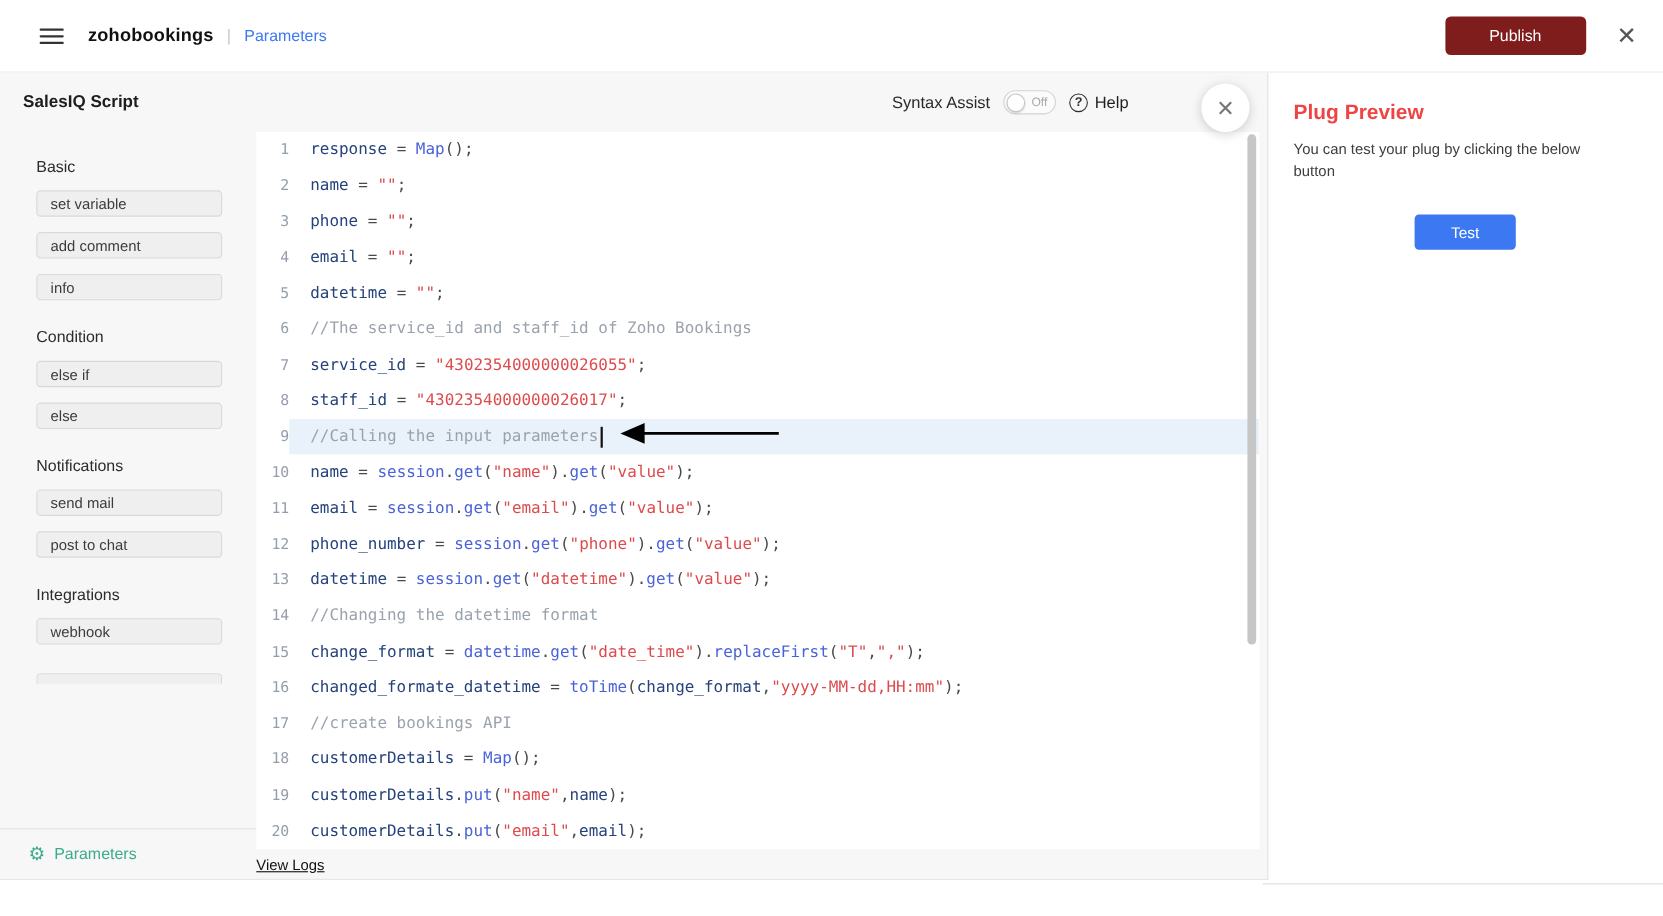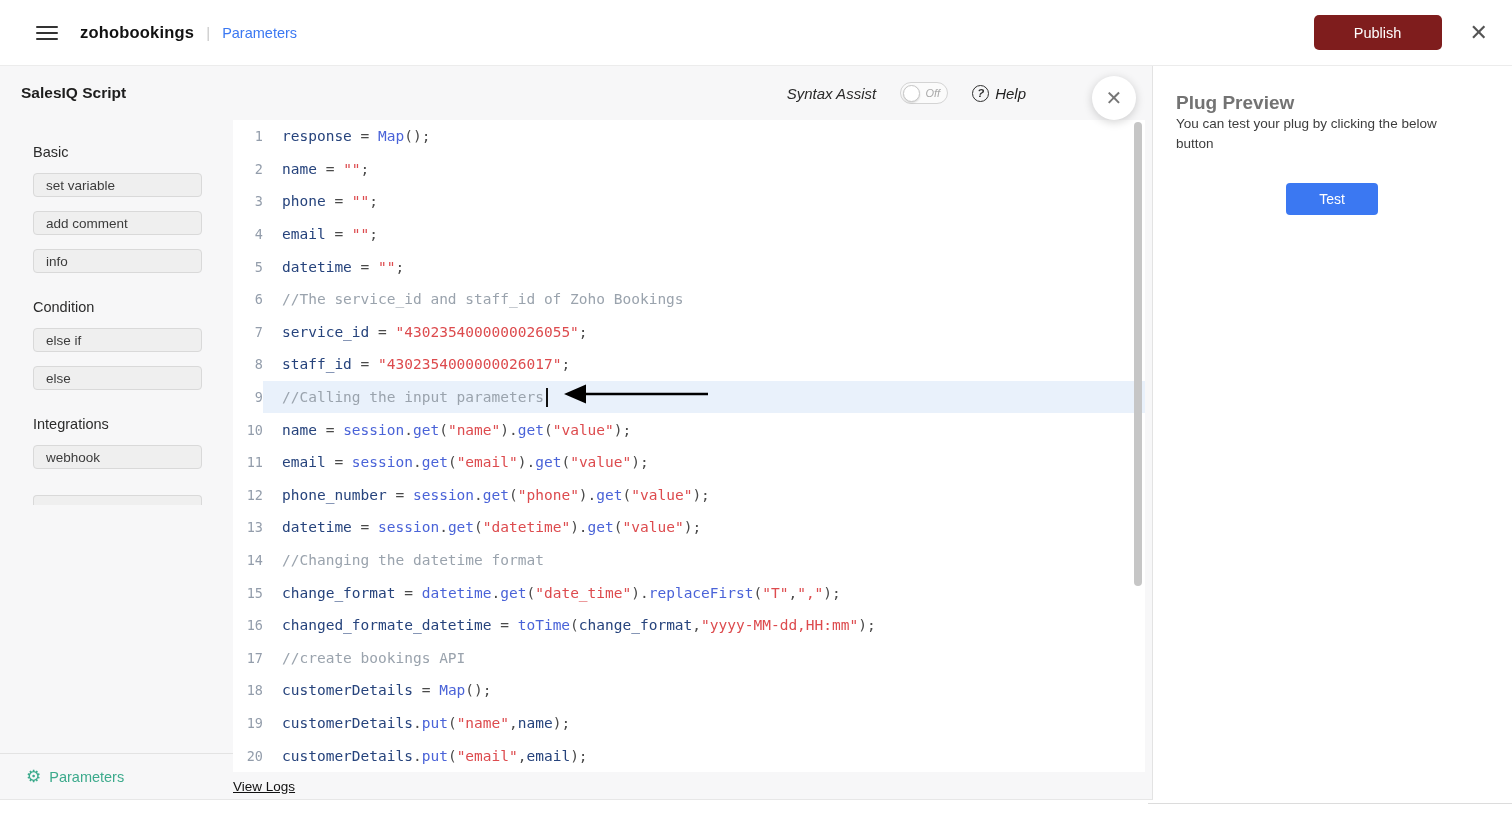--- a/index.html
+++ b/index.html
@@ -31,21 +31,21 @@
   
   .script-panel {
     position:absolute; top:66px; left:0; width:1153px; height:734px;
     background:#f7f7f8; border-right:1px solid #e3e3e3; border-bottom:1px solid #e7e7e7;
   }
   .panel-header {
     position:absolute; top:0; left:0; right:0; height:54px;
     display:flex; align-items:center; padding:0 126px 0 21px;
   }
   .panel-title { font-size:15.5px; font-weight:700; color:#1d1d1d; }
-  .panel-header-right { margin-left:auto; display:flex; align-items:center; gap:24px;font-style:italic; }
+  .panel-header-right { margin-left:auto; display:flex; align-items:center; gap:12px; }
   .syntax-label { font-size:15px; color:#2a2a2a; }
   .toggle {
     width:48px; height:22px; border:1px solid #d4d4d4; border-radius:12px;
     background:#fbfbfb; position:relative; cursor:pointer; display:flex; align-items:center;
   }
   .toggle .knob {
     width:17px; height:17px; border-radius:50%; background:#fff;
     border:1px solid #c6c6c6; box-shadow:0 1px 2px rgba(0,0,0,.15);
     position:absolute; left:2px; top:1.5px;
   }
@@ -117,21 +117,21 @@
   .view-logs { font-size:13.5px; color:#111; text-decoration:underline; cursor:pointer; }
 
   
   .anno-arrow { position:absolute; left:562px; top:381px; z-index:5; pointer-events:none; }
 
   
   .preview {
     position:absolute; left:1154px; top:66px; width:358px; bottom:31px;
     background:#fff; padding:26px 24px 0 22px;
   }
-  .preview-title { font-size:19px; font-weight:700; color:#737373; }
+  .preview-title { font-size:19px; font-weight:700; color:#ef4444; margin-bottom:12px; }
   .preview-desc { font-size:13.5px; color:#3d3d3d; line-height:1.45; width:296px; }
   .test-btn {
     display:block; margin:30px auto 0; width:92px; height:32px;
     background:#3b78f2; color:#fff; border:none; border-radius:4px;
     font-size:14px; cursor:pointer; font-family:"Liberation Sans", sans-serif;
   }
 
   
   .status-bar {
     position:absolute; right:0; bottom:0; height:30px;
@@ -188,20 +188,25 @@
           <button class="sb-btn">set variable</button>
           <button class="sb-btn">add comment</button>
           <button class="sb-btn">info</button>
         </div>
         <div class="sb-section">
           <div class="sb-title">Condition</div>
           <button class="sb-btn">else if</button>
           <button class="sb-btn">else</button>
         </div>
         <div class="sb-section">
+          <div class="sb-title">Notifications</div>
+          <button class="sb-btn">send mail</button>
+          <button class="sb-btn">post to chat</button>
+        </div>
+        <div class="sb-section">
           <div class="sb-title">Integrations</div>
           <button class="sb-btn">webhook</button>
         </div>
       </div>
     <div class="sb-btn-partial"></div>
   </div>
 
   <div class="connections">
     <span class="gear-glyph">⚙</span>
     <span class="connections-label">Parameters</span>

